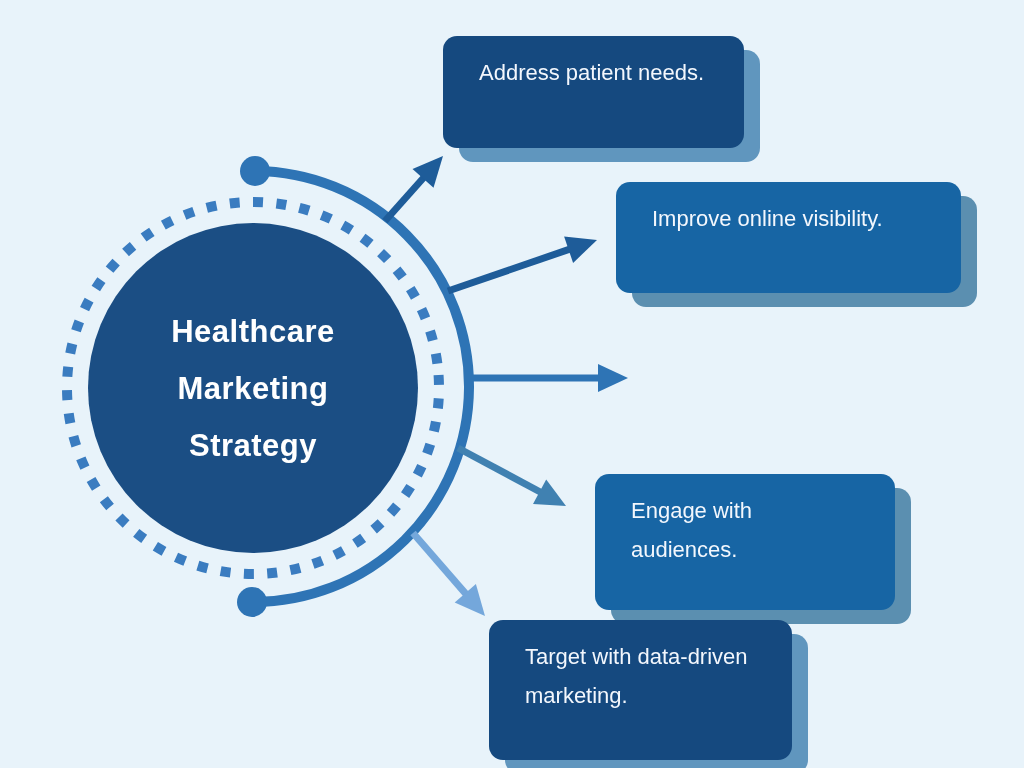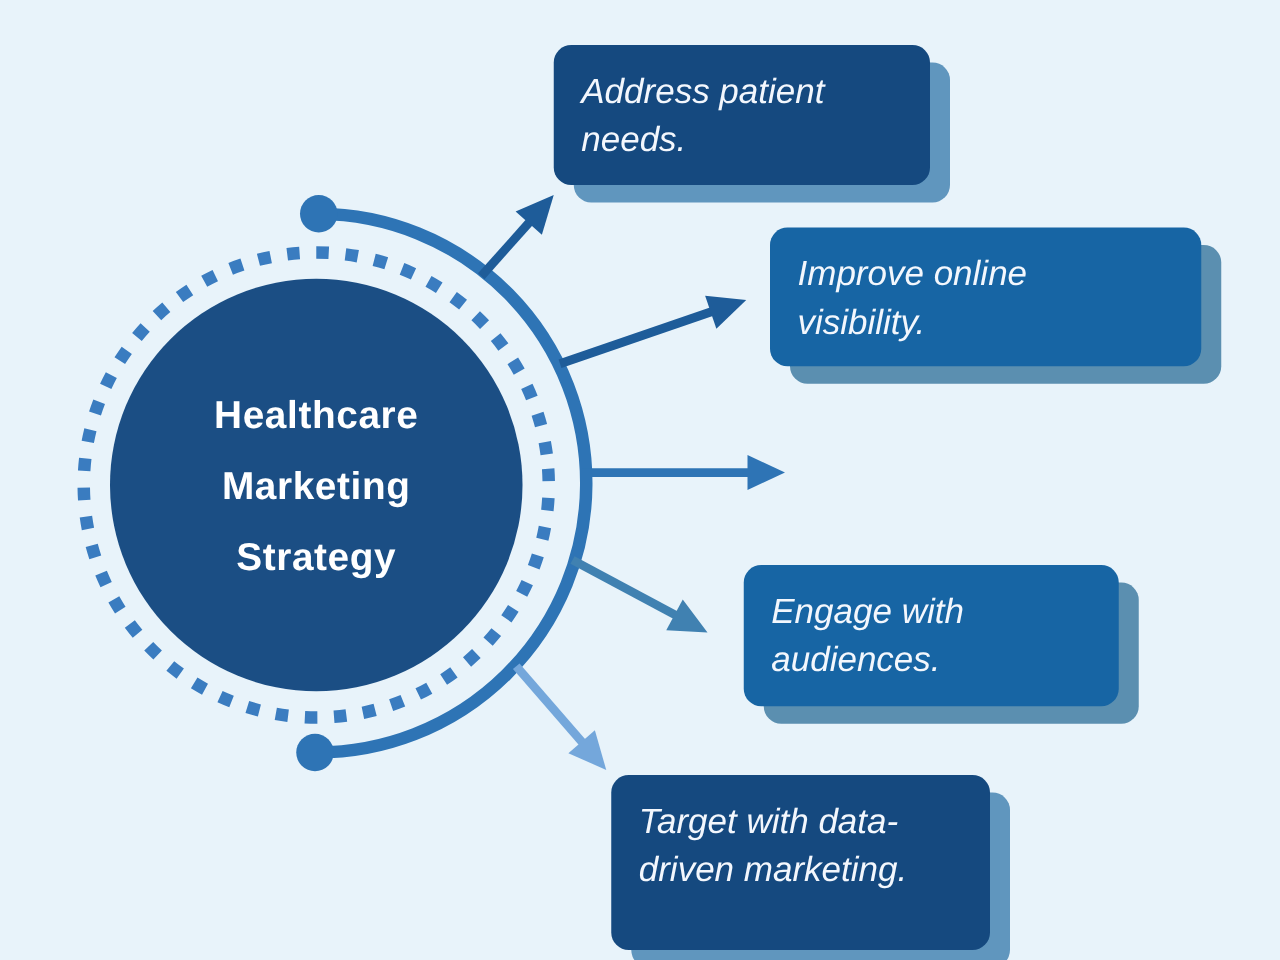--- a/index.html
+++ b/index.html
@@ -33,33 +33,32 @@
     font-weight:700;
     letter-spacing:.5px;
   }
 
   
   .box{
     position:absolute;
     box-sizing:border-box;
     border-radius:14px;
     color:#f3f7fd;
-    font-size:28px;
+    font-size:22px;
     line-height:39px;
-    padding:17px 22px;
-    font-style:italic;
+    padding:17px 36px;
   }
   .box .label{display:block;max-width:232px;}
   .box-dark{background:#15497f;box-shadow:16px 14px 0 0 #6096be;}
   .box-mid {background:#1765a4;box-shadow:16px 14px 0 0 #5b8fb0;}
 
   .box1{left:443px;top:36px; width:301px;height:112px;}
   .box2{left:616px;top:182px;width:345px;height:111px;}
   .box3{left:658px;top:326px;width:300px;height:115px;}
-  .box4{left:595px;top:452px;width:300px;height:113px;}
+  .box4{left:595px;top:474px;width:300px;height:136px;}
   .box5{left:489px;top:620px;width:303px;height:140px;}
 </style>
 </head>
 <body>
 
 <div class="stage">
 
   <svg class="layer" viewBox="0 0 1024 768">
 
     <circle cx="253" cy="388" r="186" fill="none" stroke="#3a7cc0" stroke-width="10" stroke-dasharray="10 13.4" transform="rotate(-4 253 388)"></circle>

